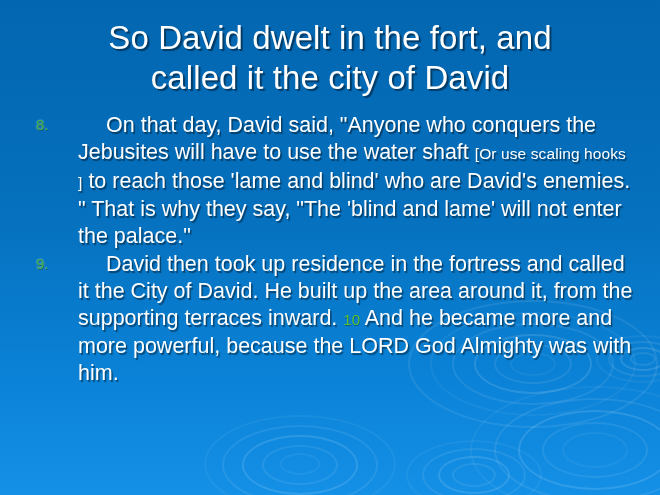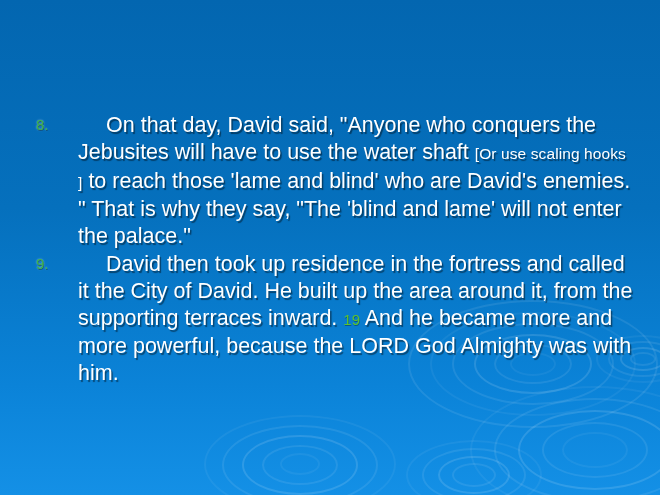--- a/index.html
+++ b/index.html
@@ -115,25 +115,27 @@
     <div class="ripple strong" style="left:438px; top:456px; width:72px; height:38px; border-width:2px;"></div>
     <div class="ripple" style="left:452px; top:463px; width:44px; height:24px; border-width:2px;"></div>
 
     <div class="ripple faint" style="left:470px; top:386px; width:250px; height:128px; border-width:2px;"></div>
     <div class="ripple" style="left:494px; top:398px; width:202px; height:104px; border-width:2px;"></div>
     <div class="ripple strong" style="left:518px; top:410px; width:154px; height:80px; border-width:2px;"></div>
     <div class="ripple" style="left:542px; top:422px; width:106px; height:56px; border-width:2px;"></div>
     <div class="ripple faint" style="left:562px; top:432px; width:66px; height:36px; border-width:2px;"></div>
   </div>
 
+  <div id="title">So David dwelt in the fort, and
+called it the city of David</div>
 
   <div id="body">
 
     <p class="para">
       <span class="marker">8.</span><span class="lead"></span><span>On that day, David said, "Anyone who conquers the Jebusites will have to use the water shaft </span><span class="note">[</span><span class="note">Or </span><span class="note ital">use scaling hooks</span><span class="note"> ]</span><span> to reach those 'lame and blind' who are David's enemies. " That is why they say, "The 'blind and lame' will not enter the palace."</span>
     </p>
 
     <p class="para">
-      <span class="marker">9.</span><span class="lead"></span><span>David then took up residence in the fortress and called it the City of David. He built up the area around it, from the supporting terraces inward. </span><span class="vnum">19</span><span> And he became more and more powerful, because the LORD God Almighty was with him.</span>
+      <span class="marker">9.</span><span class="lead"></span><span>David then took up residence in the fortress and called it the City of David. He built up the area around it, from the supporting terraces inward. </span><span class="vnum">10</span><span> And he became more and more powerful, because the LORD God Almighty was with him.</span>
     </p>
 
   </div>
 </div>
 
 </body></html>

